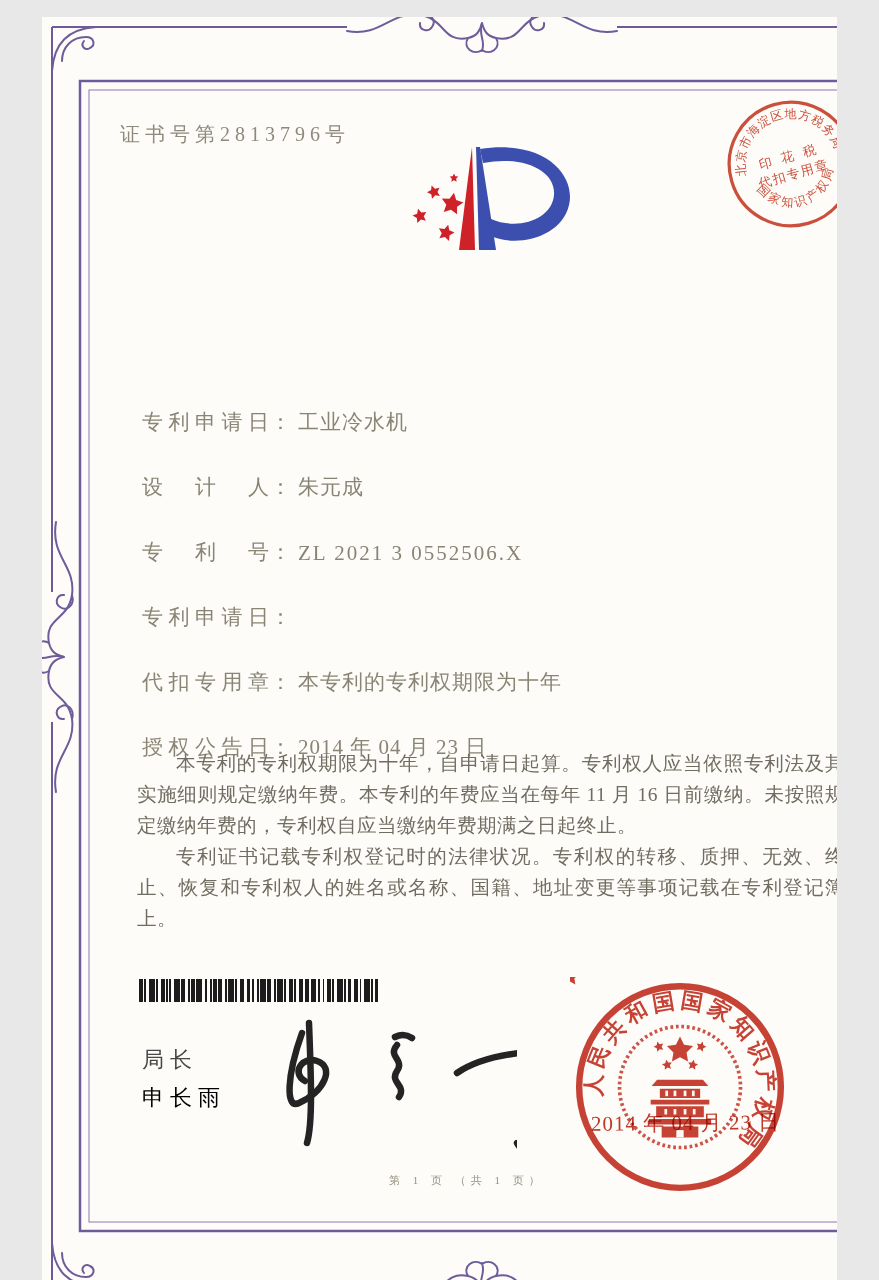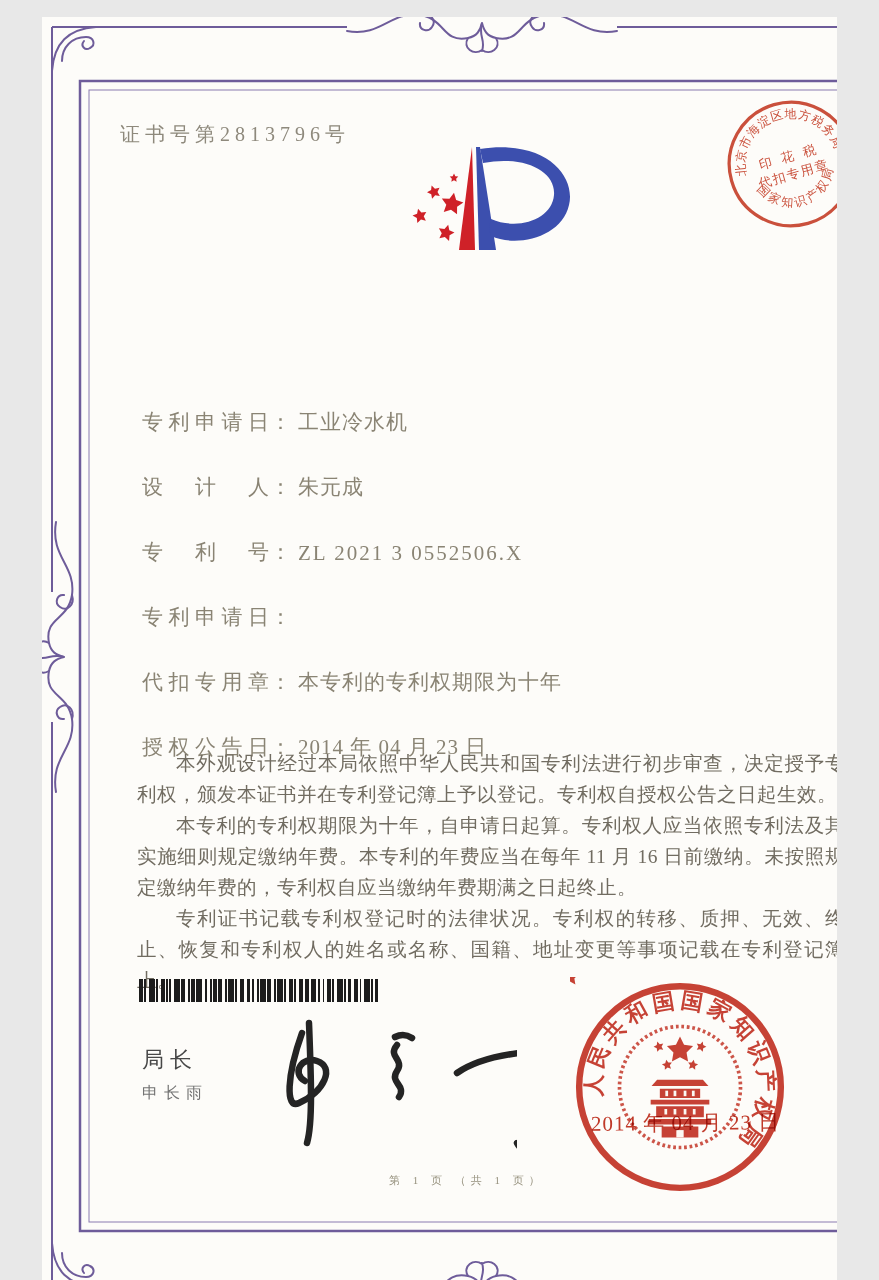--- a/index.html
+++ b/index.html
@@ -44,21 +44,21 @@
     font-size:19.5px;line-height:31px;color:#716c61;
     text-align:justify;letter-spacing:.5px;
   }
   .paragraphs p{margin:0;text-indent:2em;}
   .barcode{
     left:97px;top:962px;width:246px;height:23px;
     display:flex;align-items:stretch;
   }
   .barcode i{background:#1c1c1c;height:100%;flex:none;}
   .sig-role{left:100px;top:1028px;font-size:22px;letter-spacing:6px;color:#484848;}
-  .sig-name{left:100px;top:1066px;font-size:16px;letter-spacing:6px;color:#737373;}
+  .sig-name{left:100px;top:1066px;font-size:22px;letter-spacing:6px;color:#000000;}
   .sig-svg{left:205px;top:998px;width:270px;height:140px;}
   .main-seal{
     left:528px;top:960px;width:220px;height:220px;
     mix-blend-mode:multiply;opacity:.95;
   }
   .date-stamp{
     left:549px;top:1092px;
     font-size:21px;letter-spacing:1px;color:#c23a2a;
     mix-blend-mode:multiply;white-space:nowrap;
     transform:rotate(-.5deg);
@@ -164,21 +164,20 @@
         <span>本专利的专利权期限为十年</span>
     </div>
     <div class="field-row">
       <span class="field-label">授权公告日</span>
         <span class="field-colon">：</span>
         <span>2014 年 04 月 23 日</span>
     </div>
   </div>
 
   <div class="abs paragraphs">
-    <p>本外观设计经过本局依照中华人民共和国专利法进行初步审查，决定授予专利权，颁发本证书并在专利登记簿上予以登记。专利权自授权公告之日起生效。</p>
     <p>本专利的专利权期限为十年，自申请日起算。专利权人应当依照专利法及其实施细则规定缴纳年费。本专利的年费应当在每年 11 月 16 日前缴纳。未按照规定缴纳年费的，专利权自应当缴纳年费期满之日起终止。</p>
     <p>专利证书记载专利权登记时的法律状况。专利权的转移、质押、无效、终止、恢复和专利权人的姓名或名称、国籍、地址变更等事项记载在专利登记簿上。</p>
   </div>
 
   <div class="abs barcode">
       <i style="width:3.8px;margin-right:1.4px"></i>
       <i style="width:1.9px;margin-right:2.9px"></i>
       <i style="width:5.7px;margin-right:1.4px"></i>
       <i style="width:1.9px;margin-right:2.9px"></i>
       <i style="width:3.8px;margin-right:1.4px"></i>

